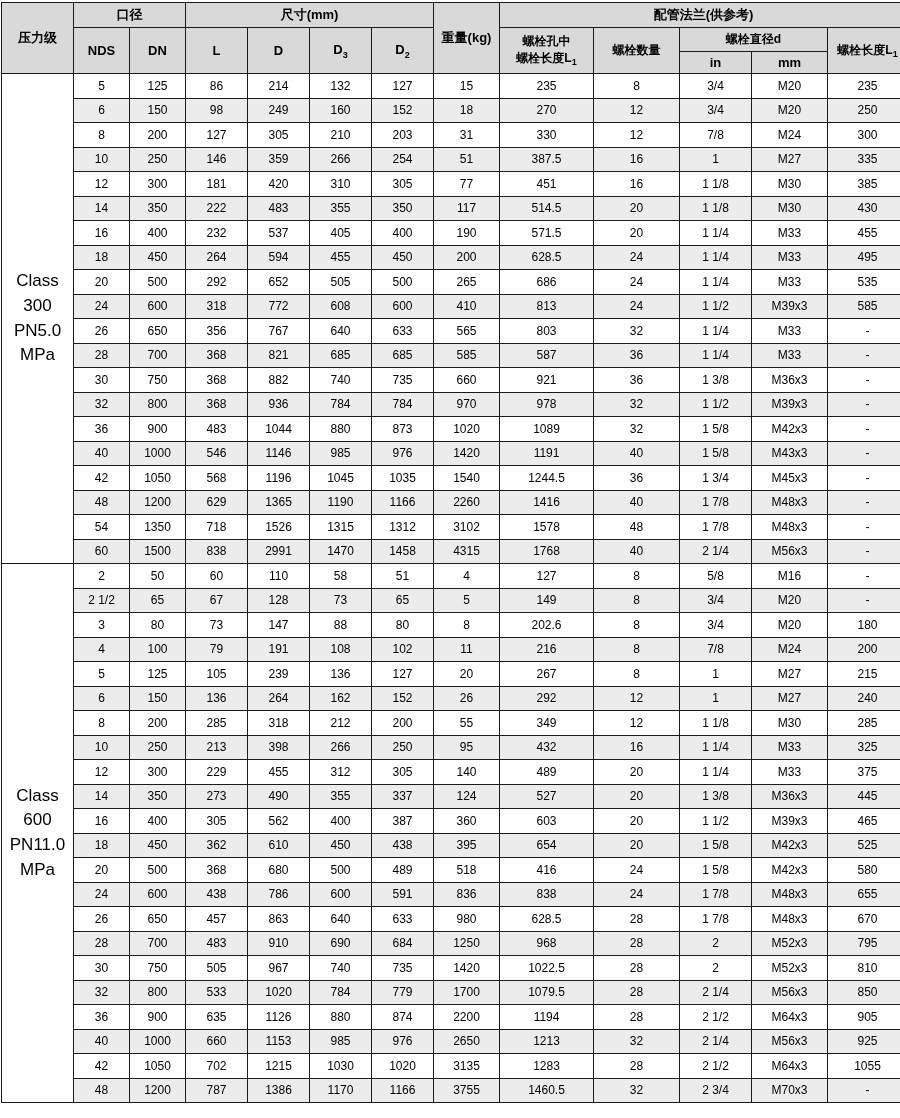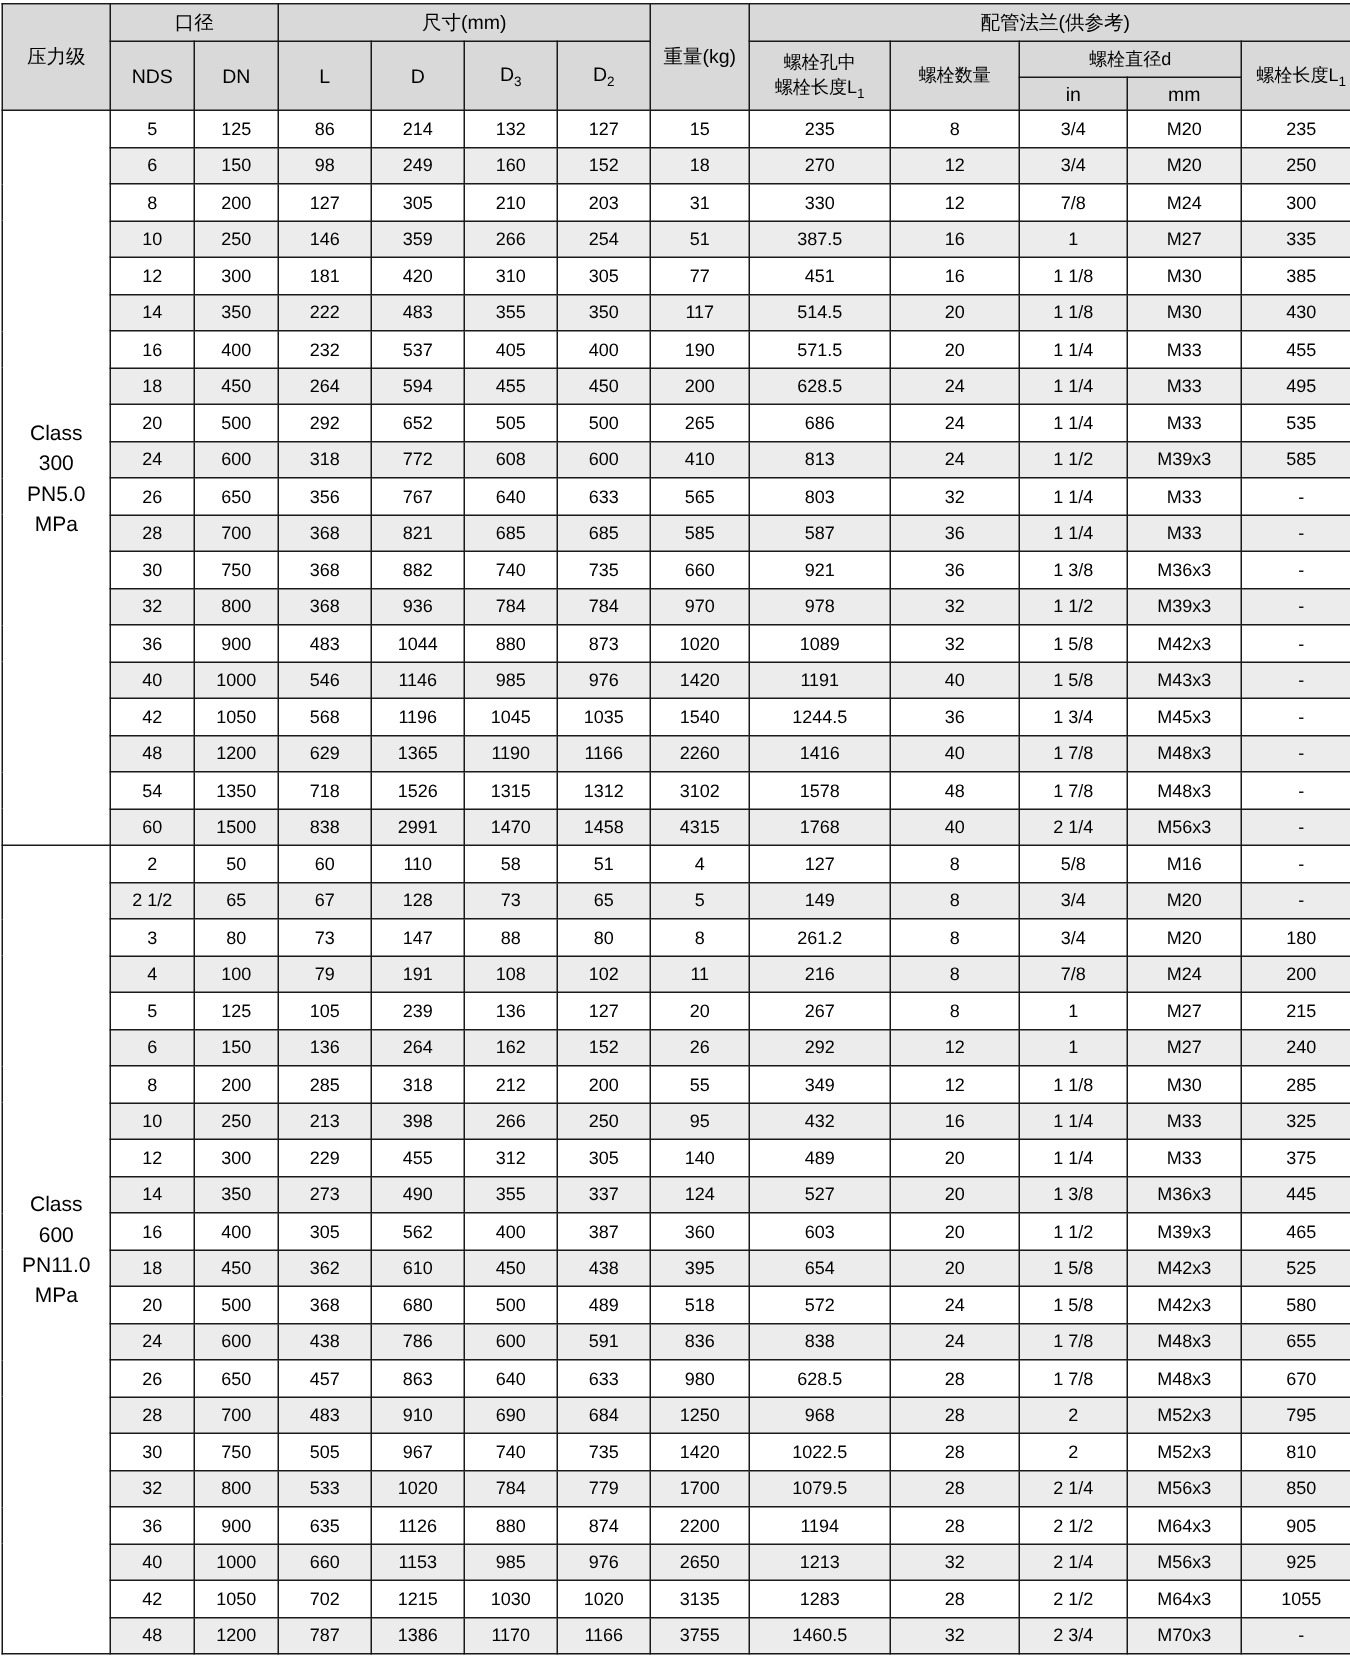--- a/index.html
+++ b/index.html
@@ -1,24 +1,24 @@
 <!DOCTYPE html>
 <html><head>
 <meta charset="utf-8">
 <style>
   html,body{margin:0;padding:0;background:#fff;}
   body{font-family:"Liberation Sans","DejaVu Sans",sans-serif;}
   .sheet{width:900px;height:1118px;position:relative;box-sizing:border-box;}
   table{border-collapse:collapse;width:898px;margin:2px 1px 0 1px;table-layout:fixed;}
   th,td{border:1px solid #1a1a1a;text-align:center;vertical-align:middle;font-size:12px;color:#000;}
-  thead th{background:#d9d9d9;font-weight:normal;font-size:13px;padding:3px 1px;}
+  thead th{background:#d9d9d9;font-weight:bold;font-size:13px;padding:3px 1px;}
   thead th.small{font-size:12px;}
   tbody td{height:23.5px;padding:0;}
   tbody tr.alt td{background:#ececec;}
-  td.group{font-size:14px;line-height:1.45;background:#fff !important;}
+  td.group{font-size:17px;line-height:1.45;background:#fff !important;}
   .sub{font-size:9px;vertical-align:sub;}
   col.c0{width:72px;}
   col.c1{width:56px;}
   col.c2{width:56px;}
   col.c3{width:62px;}
   col.c4{width:62px;}
   col.c5{width:62px;}
   col.c6{width:62px;}
   col.c7{width:66px;}
   col.c8{width:94px;}
@@ -397,21 +397,21 @@
           <td>-</td>
         </tr>
         <tr>
           <td>3</td>
           <td>80</td>
           <td>73</td>
           <td>147</td>
           <td>88</td>
           <td>80</td>
           <td>8</td>
-          <td>261.2</td>
+          <td>202.6</td>
           <td>8</td>
           <td>3/4</td>
           <td>M20</td>
           <td>180</td>
         </tr>
         <tr class="alt">
           <td>4</td>
           <td>100</td>
           <td>79</td>
           <td>191</td>
@@ -537,21 +537,21 @@
           <td>525</td>
         </tr>
         <tr>
           <td>20</td>
           <td>500</td>
           <td>368</td>
           <td>680</td>
           <td>500</td>
           <td>489</td>
           <td>518</td>
-          <td>572</td>
+          <td>416</td>
           <td>24</td>
           <td>1 5/8</td>
           <td>M42x3</td>
           <td>580</td>
         </tr>
         <tr class="alt">
           <td>24</td>
           <td>600</td>
           <td>438</td>
           <td>786</td>

